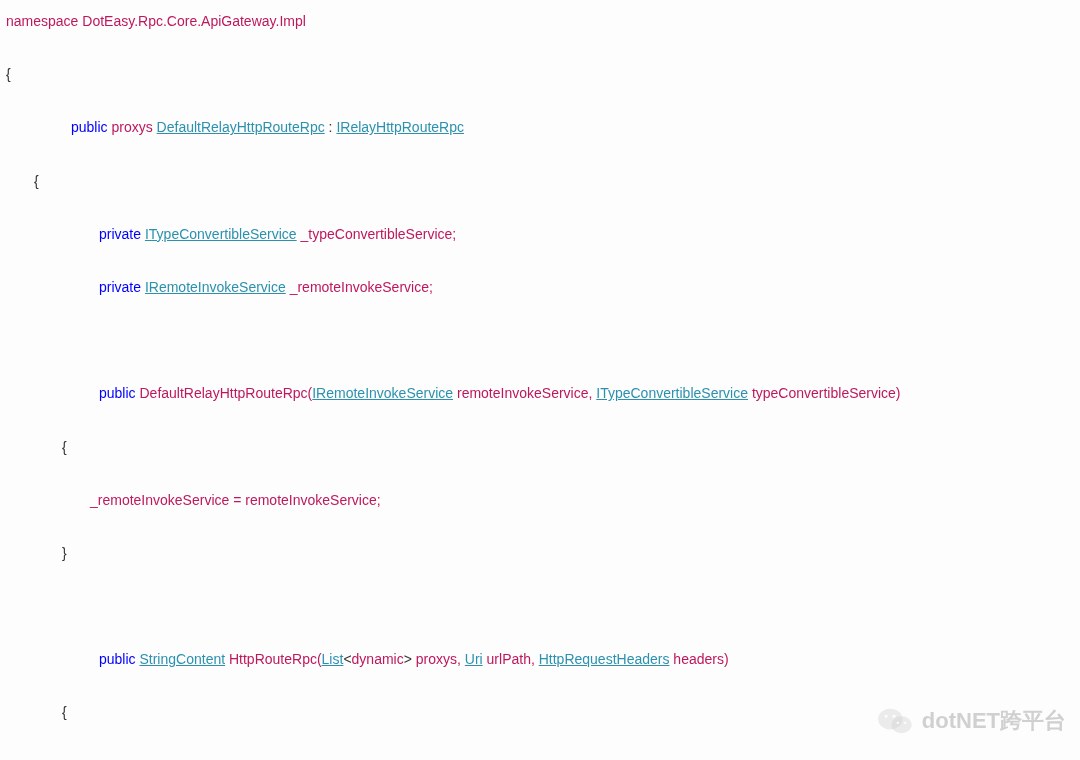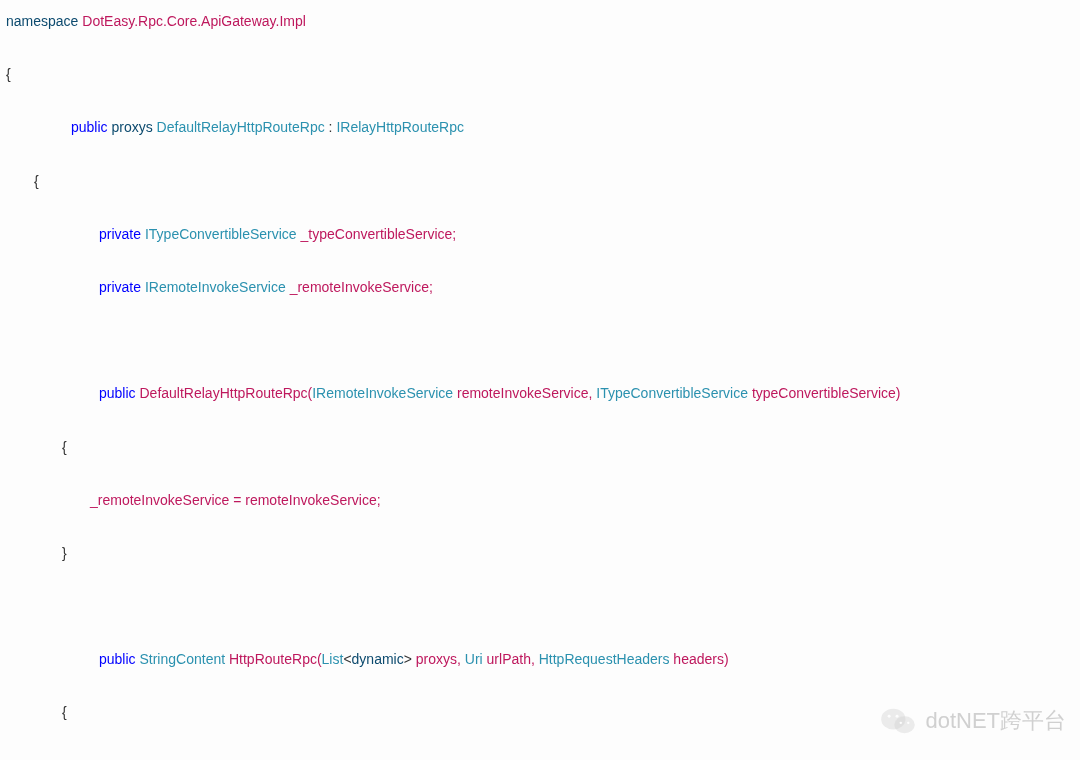--- a/index.html
+++ b/index.html
@@ -13,39 +13,39 @@
       overflow: hidden;
       position: relative;
       padding: 8px 0 0 6px;
       line-height: 1.9;
     }
     pre.code {
       font-family: "Segoe UI", Tahoma, sans-serif;
       white-space: pre;
       font-size: 14px;
     }
-    .kw-ns, .kw-blue { color: #0c4a6e; }
-    .kw-class, .kw-type, .kw-var, .kw-dynamic { color: #2b91af; } 
+    .kw-ns, .kw-blue { color: #be185d; }
+    .kw-class, .kw-type, .kw-var, .kw-dynamic { color: #2b91af; text-decoration: underline; } 
     .kw-access { color: #0000ff; padding-left: 37px; }
     .ident { color: #be185d; }
     .punct { color: #333; }
     .line { display: block; }
     .indent1 { padding-left: 28px; }
     .indent2 { padding-left: 56px; }
     .indent3 { padding-left: 84px; }
     .watermark {
       position: absolute;
       right: 14px;
       bottom: 18px;
       display: flex;
       align-items: center;
       gap: 10px;
       color: rgba(200,200,200,0.85);
       font-size: 22px;
-      font-weight: 400;
+      font-weight: 700;
       pointer-events: none;
       user-select: none;
     }
     .watermark .wechat-icon {
       width: 34px; height: 28px; opacity: 0.55;
     }
   </style>
 </head>
 <body>
 

